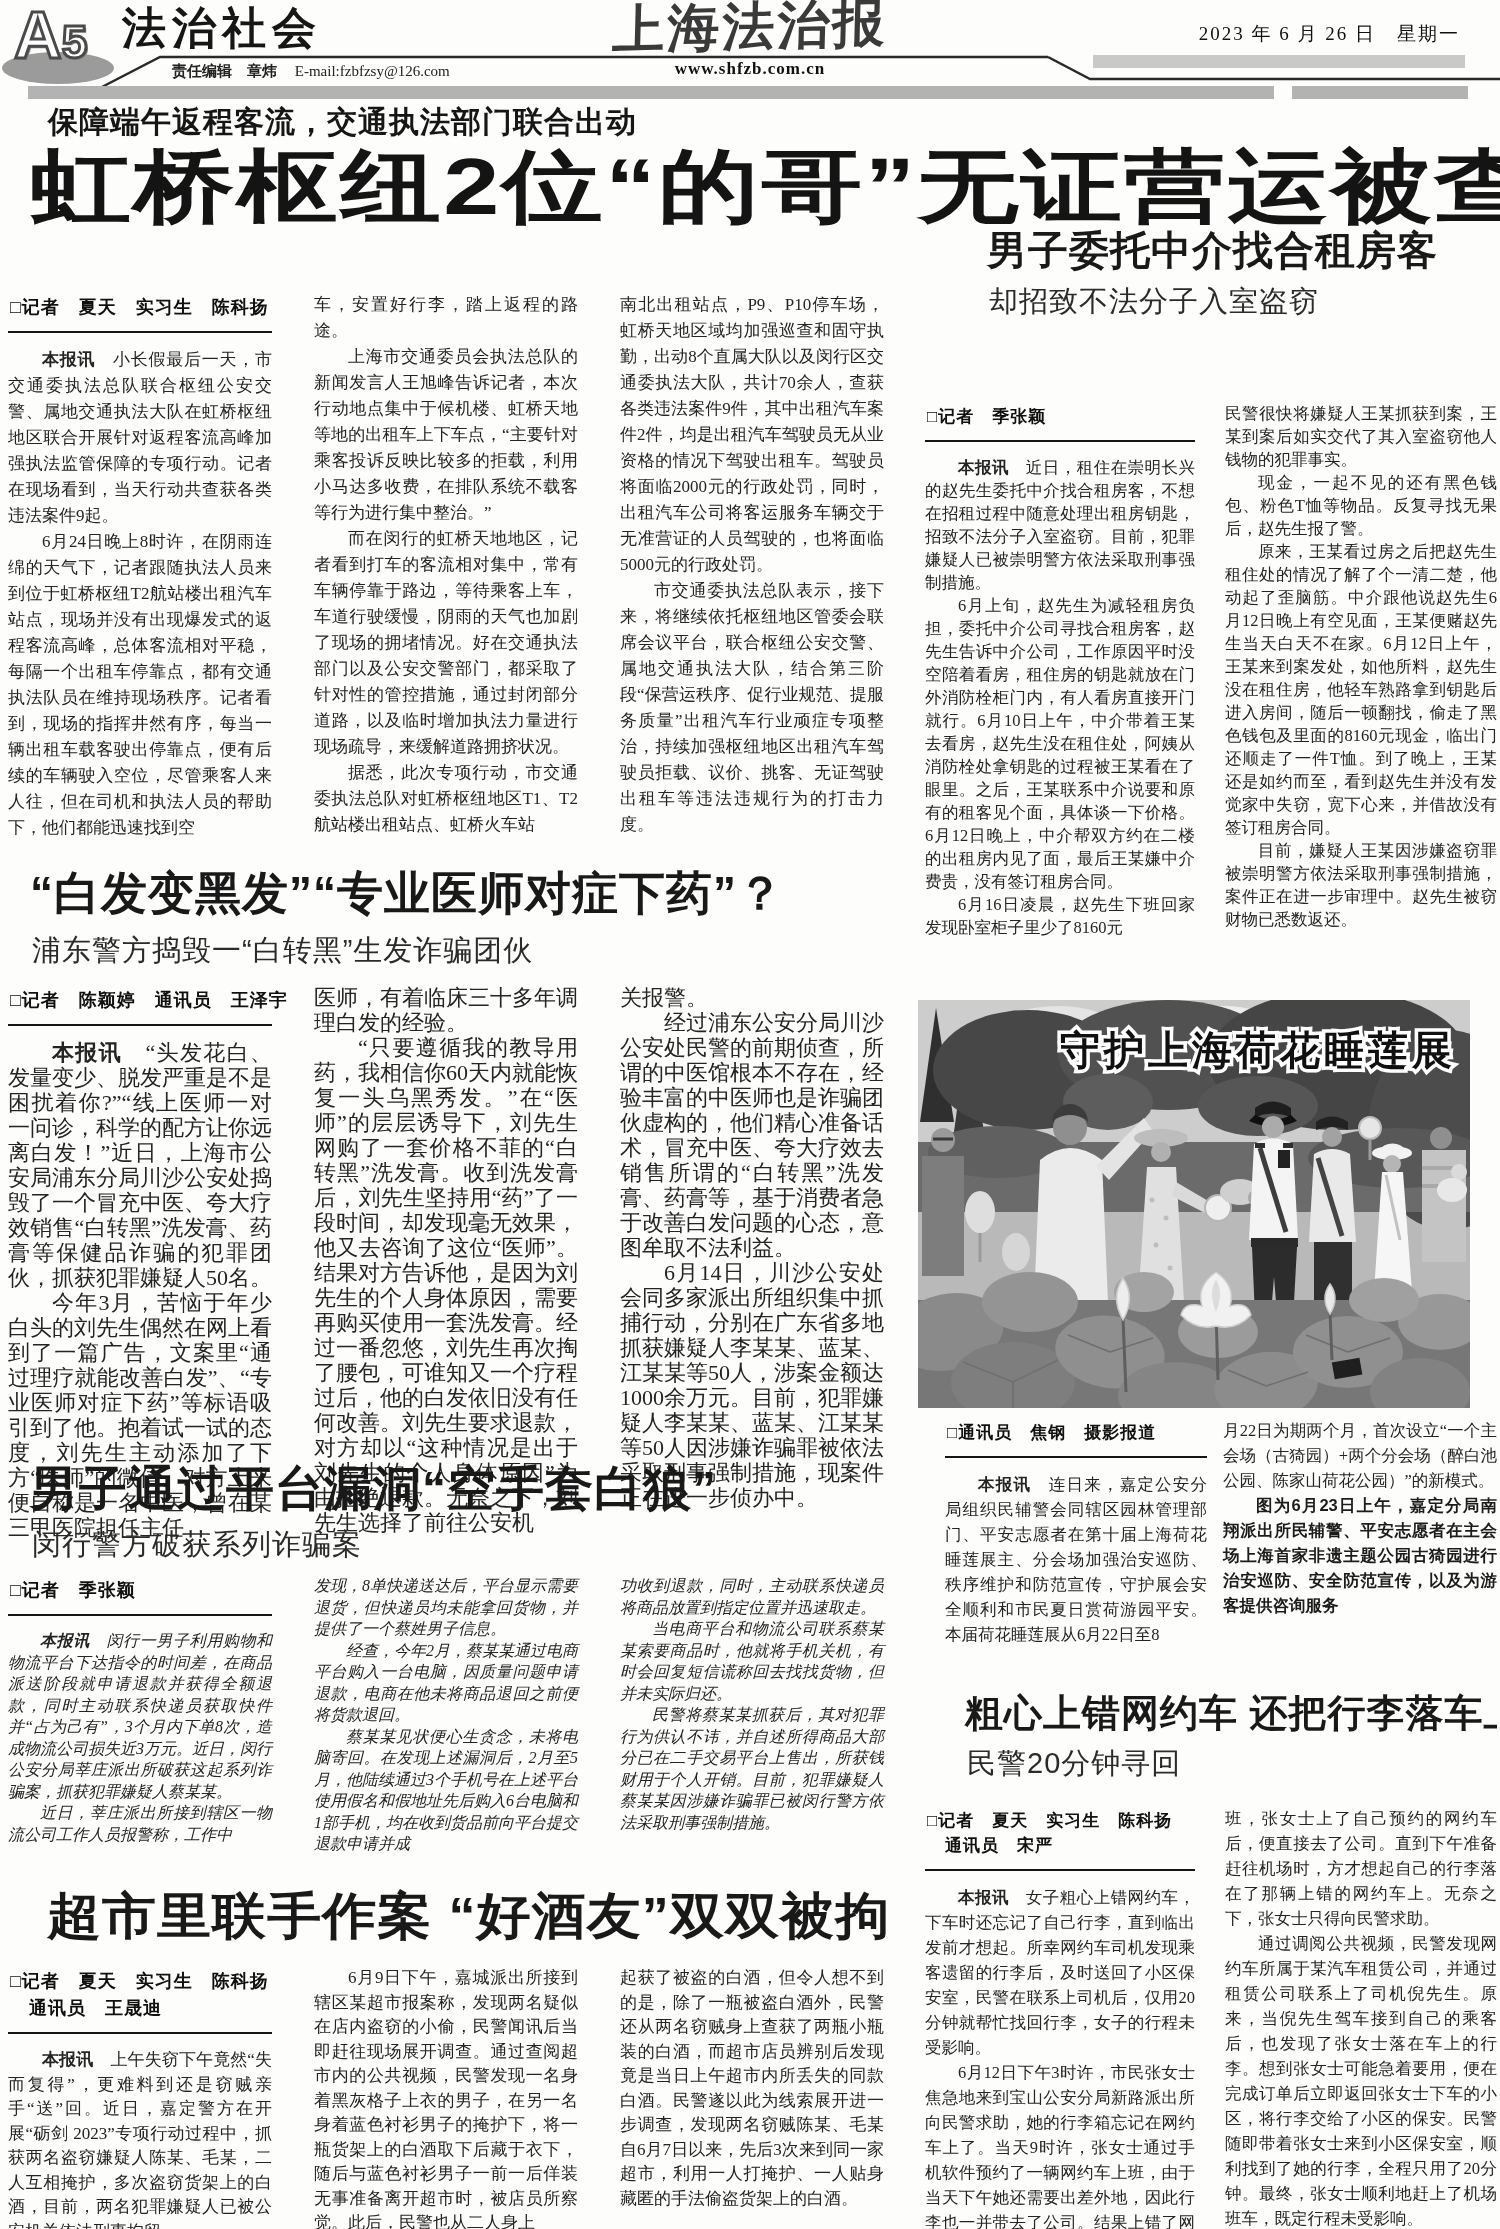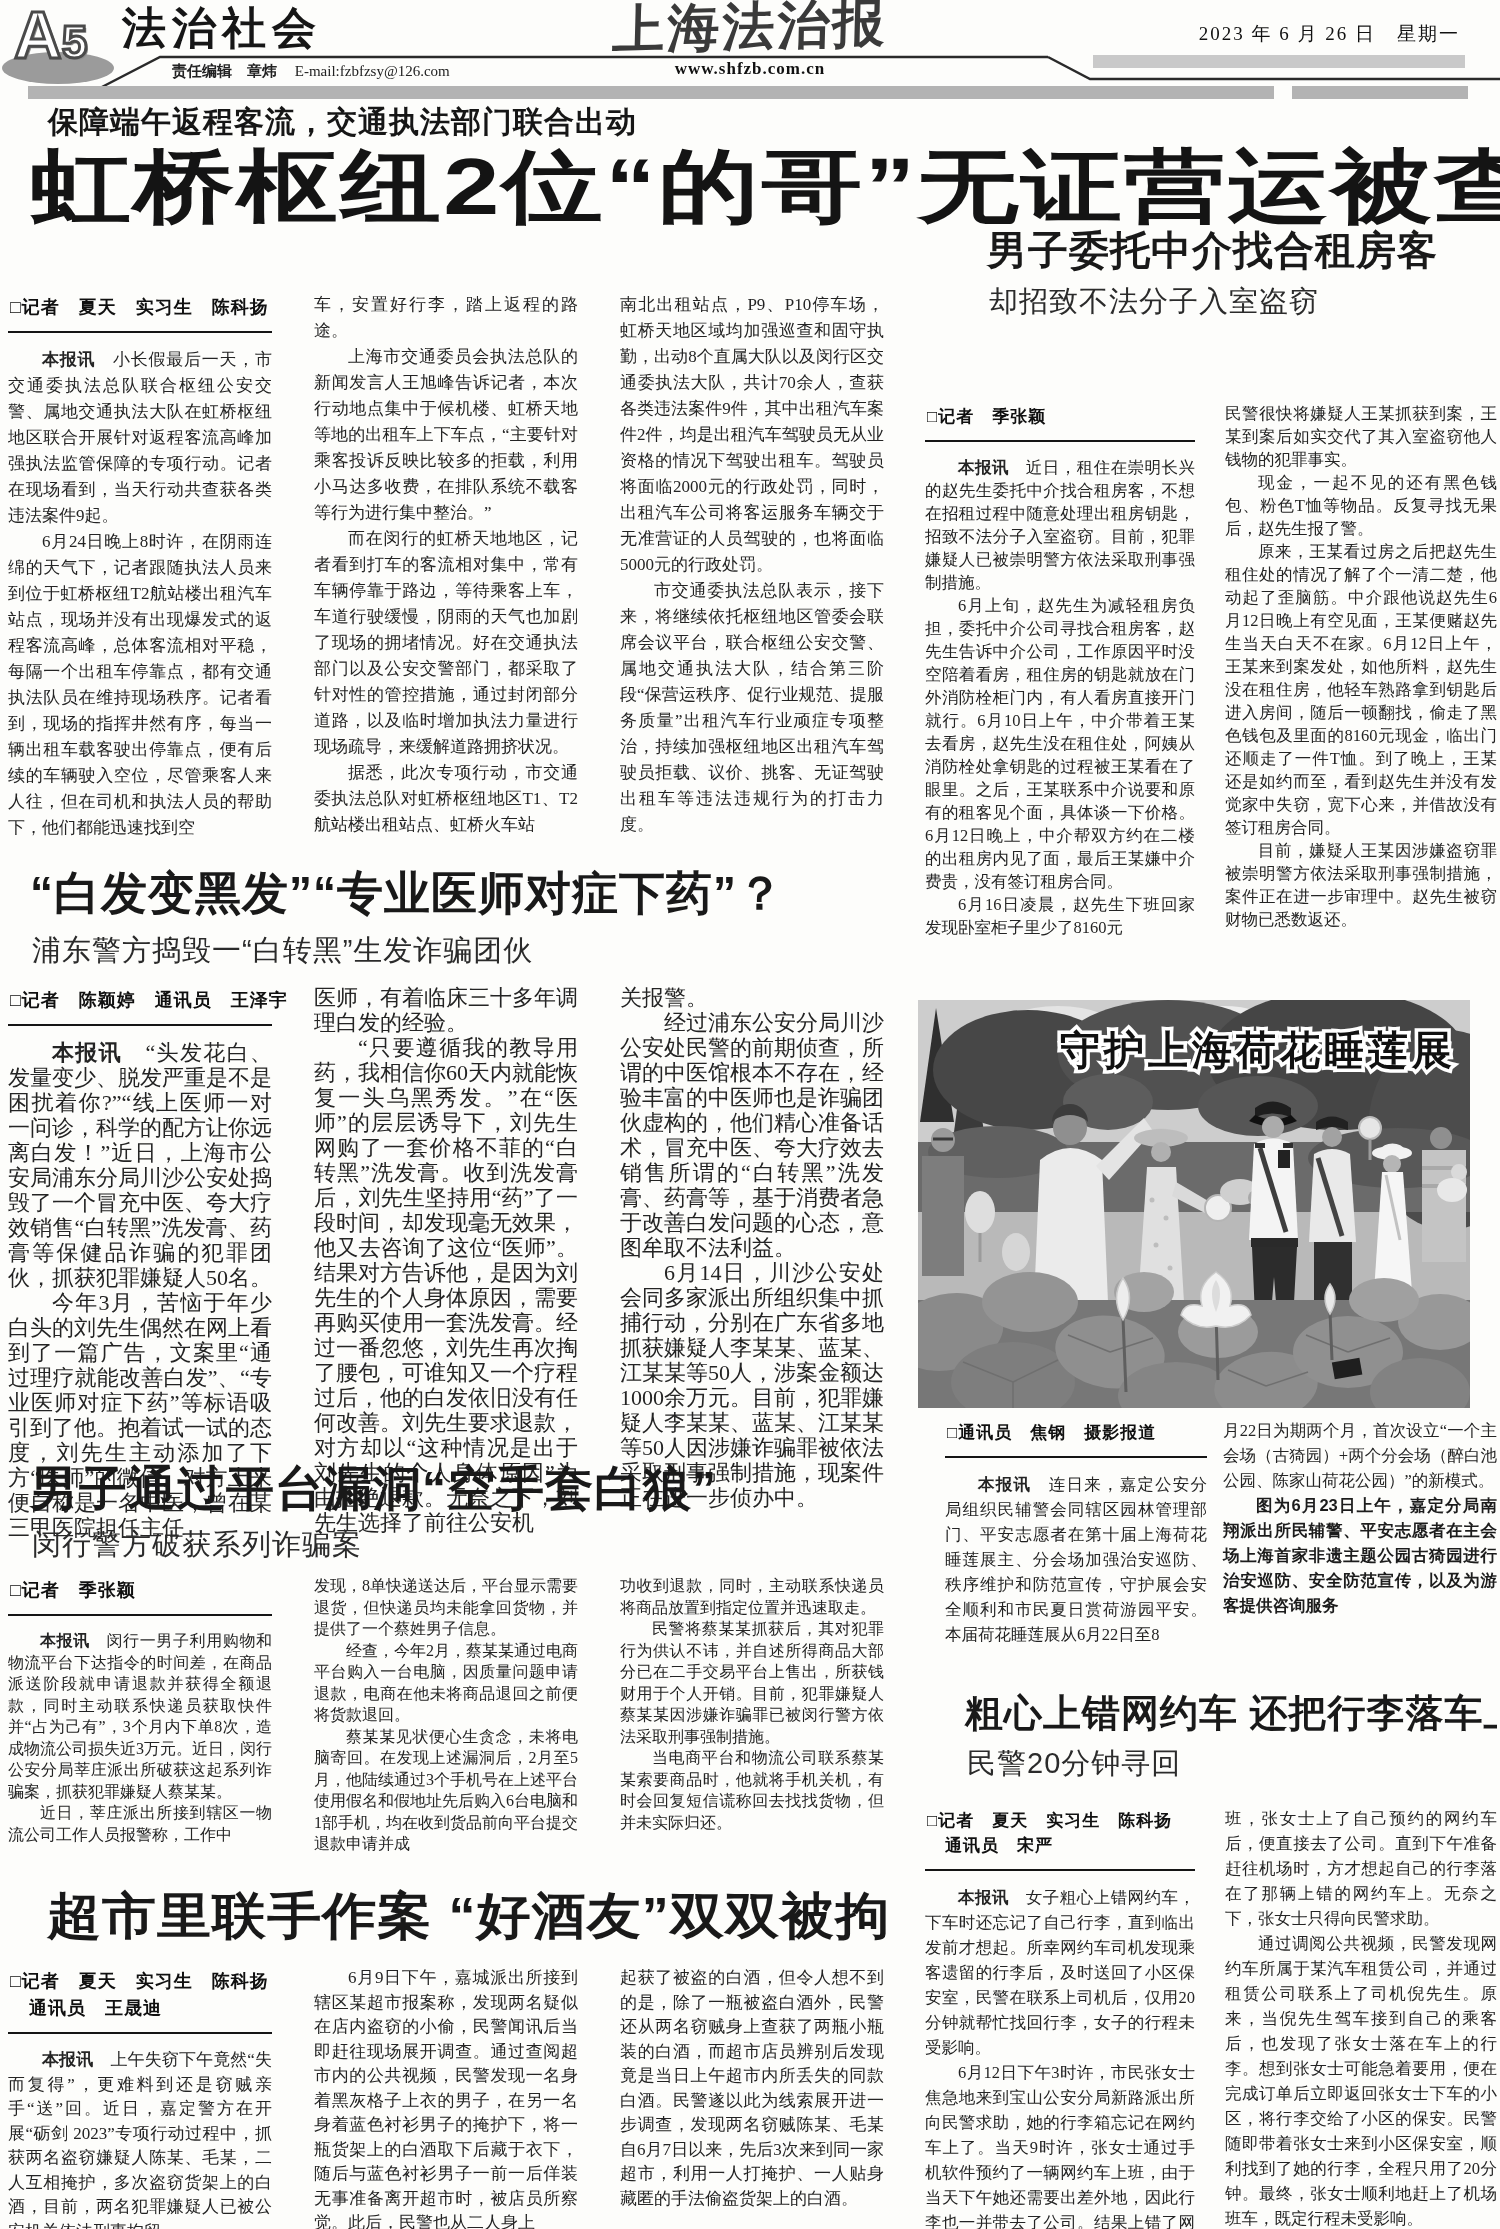--- a/index.html
+++ b/index.html
@@ -77,21 +77,21 @@
   .art-caption .cols .col:first-child{width:262px;flex:none;}
   .art-caption .cols .col:last-child{width:274px;flex:none;}
   .art-caption .body{font-size:16.5px;line-height:25px;}
   .art-caption .byline{font-size:17px;}
   .bold-para{font:700 16.5px/25px "Liberation Sans",sans-serif;text-indent:2em;text-align:justify;color:#1c1c1c;}
 
   .art-loophole{left:8px;top:1462px;width:880px;}
   .art-loophole h2{font-size:48px;padding-left:22px;}
   .art-loophole .sub{padding-left:24px;margin-top:12px;}
   .art-loophole .cols{margin-top:14px;}
-  .art-loophole .body{font-size:16px;line-height:21.5px;}
+  .art-loophole .body{font-size:16px;line-height:21.5px;font-style:italic;}
 
   .art-market{left:8px;top:1888px;width:880px;}
   .art-market h2{font-size:50px;padding-left:36px;transform:scaleX(1.08);transform-origin:0 50%;}
   .art-market .cols{margin-top:22px;}
   .art-market .body{font-size:17px;line-height:24.5px;}
 
   .art-taxi{left:925px;top:1692px;width:572px;height:537px;overflow:hidden;}
   .art-taxi h2{font-size:38px;padding-left:40px;}
   .art-taxi .sub{padding-left:42px;margin-top:12px;}
   .art-taxi .cols{margin-top:26px;}
@@ -363,22 +363,22 @@
       <div class="col">
         <div class="body" data-cont="true">
             <p>发现，8单快递送达后，平台显示需要退货，但快递员均未能拿回货物，并提供了一个蔡姓男子信息。</p>
             <p>经查，今年2月，蔡某某通过电商平台购入一台电脑，因质量问题申请退款，电商在他未将商品退回之前便将货款退回。</p>
             <p>蔡某某见状便心生贪念，未将电脑寄回。在发现上述漏洞后，2月至5月，他陆续通过3个手机号在上述平台使用假名和假地址先后购入6台电脑和1部手机，均在收到货品前向平台提交退款申请并成</p>
           </div>
       </div>
       <div class="col">
         <div class="body" data-cont="true">
             <p>功收到退款，同时，主动联系快递员将商品放置到指定位置并迅速取走。</p>
+            <p>当电商平台和物流公司联系蔡某某索要商品时，他就将手机关机，有时会回复短信谎称回去找找货物，但并未实际归还。</p>
             <p>民警将蔡某某抓获后，其对犯罪行为供认不讳，并自述所得商品大部分已在二手交易平台上售出，所获钱财用于个人开销。目前，犯罪嫌疑人蔡某某因涉嫌诈骗罪已被闵行警方依法采取刑事强制措施。</p>
-            <p>当电商平台和物流公司联系蔡某某索要商品时，他就将手机关机，有时会回复短信谎称回去找找货物，但并未实际归还。</p>
           </div>
       </div>
     </div>
   </section>
 
   <section class="art art-market">
     <h2>超市里联手作案 “好酒友”双双被拘</h2>
     <div class="cols cols-l">
       <div class="col">
         <div class="byline">

